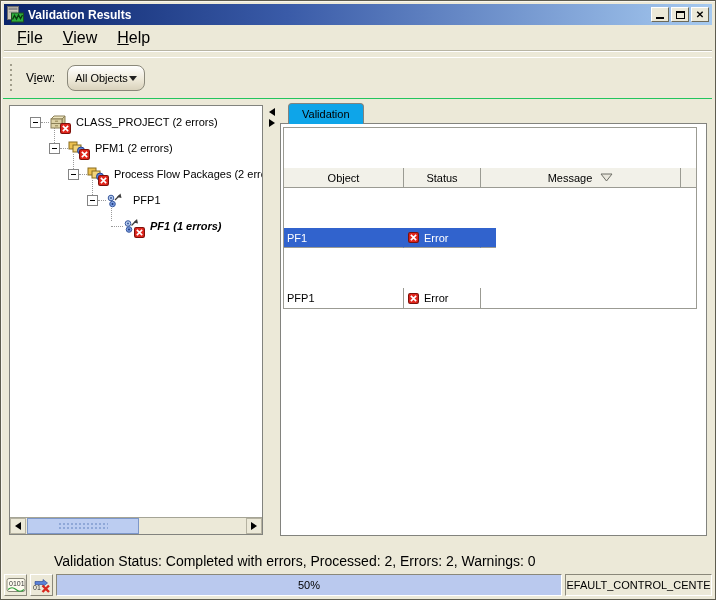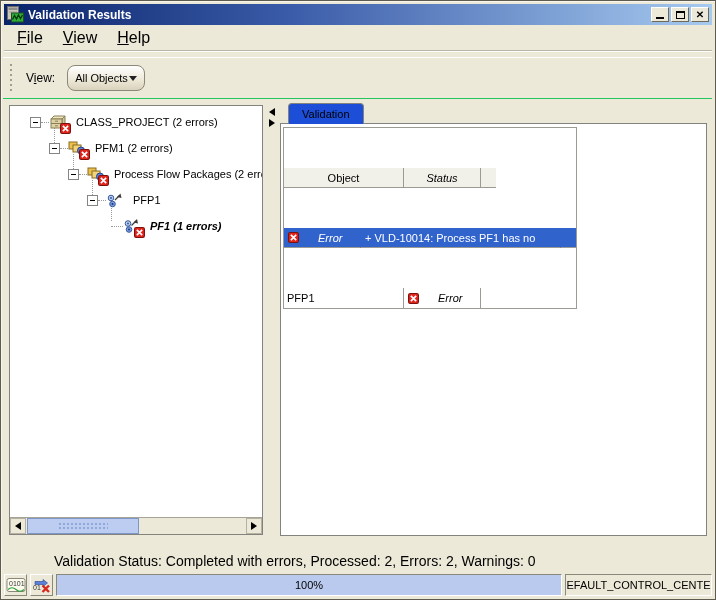--- a/index.html
+++ b/index.html
@@ -82,34 +82,34 @@
 
   
   .splitter { position:absolute; left:262px; top:2px; width:13px; height:434px; }
   .split-arrow { position:absolute; left:3px; }
   .sa1 { top:5px; } .sa2 { top:16px; }
 
   
   .right-panel { position:absolute; left:276px; top:0; right:5px; height:437px; }
   .tab { position:absolute; left:8px; top:2px; height:21px; padding:0 13px; z-index:2;
          border:1px solid #82837e; border-bottom:none; border-radius:4px 4px 0 0;
-         background:#1d4ed8; font-size:11px; display:flex; align-items:center; cursor:default; }
+         background:#0ea5e9; font-size:11px; display:flex; align-items:center; cursor:default; }
   .content { position:absolute; left:0; top:22px; right:0; bottom:2px; background:#fff; border:1px solid #82837e; }
 
   
   .vtable { position:absolute; left:2px; top:3px; border:1px solid #9b9b93; background:#fff; }
   .vrow { display:flex; }
   .vcell { font-size:11px; height:20px; border-right:1px solid #9b9b93; border-bottom:1px solid #9b9b93;
            display:flex; align-items:center; overflow:hidden; white-space:pre; flex:none;margin-top:40px; }
   .vcell:last-child { border-right:none; }
   .vrow:last-child .vcell { border-bottom:none; }
   .hdr .vcell { background:#f2f1e9; justify-content:center; height:20px; }
-  .c-obj { width:120px; } .c-st { width:77px;font-style:italic; } .c-msg { width:200px; } .c-sp { width:15px; }
+  .c-obj { width:120px; } .c-st { width:77px; } .c-msg { width:200px; } .c-sp { width:15px; }
   .body-row .c-obj { padding-left:3px; }
-  .body-row .c-st { padding-left:4px; gap:19px; }
+  .body-row .c-st { padding-left:4px; gap:5px; }
   .body-row .c-msg { padding-left:4px; }
   .row-sel .vcell { background:#3163cd; color:#fff; border-right-color:#3163cd; }
   .sort-tri { margin-left:8px; display:flex; }
   .err-ic { flex:none; display:flex; }
 
   
   .status-line { position:absolute; left:25px; top:552px; font-size:14px; color:#000;margin-left:28px; }
   .statusbar { position:absolute; left:3px; right:3px; bottom:3px; height:22px; display:flex; gap:3px; }
   .sb-icon { width:23px; flex:none; background:#ece9d8; display:flex; align-items:center; justify-content:center;
              border:1px solid; border-color:#ffffff #8a887a #8a887a #ffffff; }
@@ -279,34 +279,42 @@
       <span class="split-arrow sa2 tri-right"></span>
     </div>
 
     <div class="right-panel">
       <div class="tab">Validation</div>
       <div class="content">
         <div class="vtable">
           <div class="vrow hdr">
             <div class="vcell c-obj">Object</div>
             <div class="vcell c-st">Status</div>
+            <div class="vcell c-msg">
+              <span>Message</span>
+              <span class="sort-tri">
+                <svg width="13" height="9" viewBox="0 0 13 9">
+                    <polygon points="1,1 12,1 6.5,8" fill="#e8e6dc" stroke="#6e6e66"></polygon>
+                  </svg>
+              </span>
+            </div>
             <div class="vcell c-sp"></div>
           </div>
 
           <div class="vrow body-row row-sel">
+            <div class="vcell c-obj">PF1</div>
             <div class="vcell c-st">
               <span class="err-ic">
                 <svg width="11" height="11" viewBox="0 0 10 10">
                     <rect x="0.5" y="0.5" width="9" height="9" rx="1.5" fill="#e1261d" stroke="#7d100a"></rect>
                     <path d="M2.6 2.6 L7.4 7.4 M7.4 2.6 L2.6 7.4" stroke="#fff" stroke-width="1.5"></path>
                   </svg>
               </span>
               <span>Error</span>
             </div>
-            <div class="vcell c-msg">+ VLD-10014: Process PF1 has no</div>
             <div class="vcell c-sp"></div>
           </div>
 
           <div class="vrow body-row">
             <div class="vcell c-obj">PFP1</div>
             <div class="vcell c-st">
               <span class="err-ic">
                 <svg width="11" height="11" viewBox="0 0 10 10">
                     <rect x="0.5" y="0.5" width="9" height="9" rx="1.5" fill="#e1261d" stroke="#7d100a"></rect>
                     <path d="M2.6 2.6 L7.4 7.4 M7.4 2.6 L2.6 7.4" stroke="#fff" stroke-width="1.5"></path>
@@ -332,18 +340,18 @@
       </svg>
     </span>
     <span class="sb-icon">
       <svg width="20" height="16" viewBox="0 0 20 16">
         <text x="1" y="13" font-size="7" font-family="Liberation Sans, sans-serif" fill="#333">01</text>
         <path d="M3 4.5 L11 4.5 L11 2.5 L15.5 6 L11 9.5 L11 7.5 L3 7.5 Z" fill="#5b82d8" stroke="#23408e" stroke-width="0.6"></path>
         <path d="M10.5 8.5 L17 15 M17 8.5 L10.5 15" stroke="#d8281e" stroke-width="2.4"></path>
       </svg>
     </span>
     <span class="sb-progress">
-      <span>100%</span>
+      <span>50%</span>
     </span>
     <span class="sb-center">DEFAULT_CONTROL_CENTER</span>
   </div>
 
 </div>
 
 </body></html>

